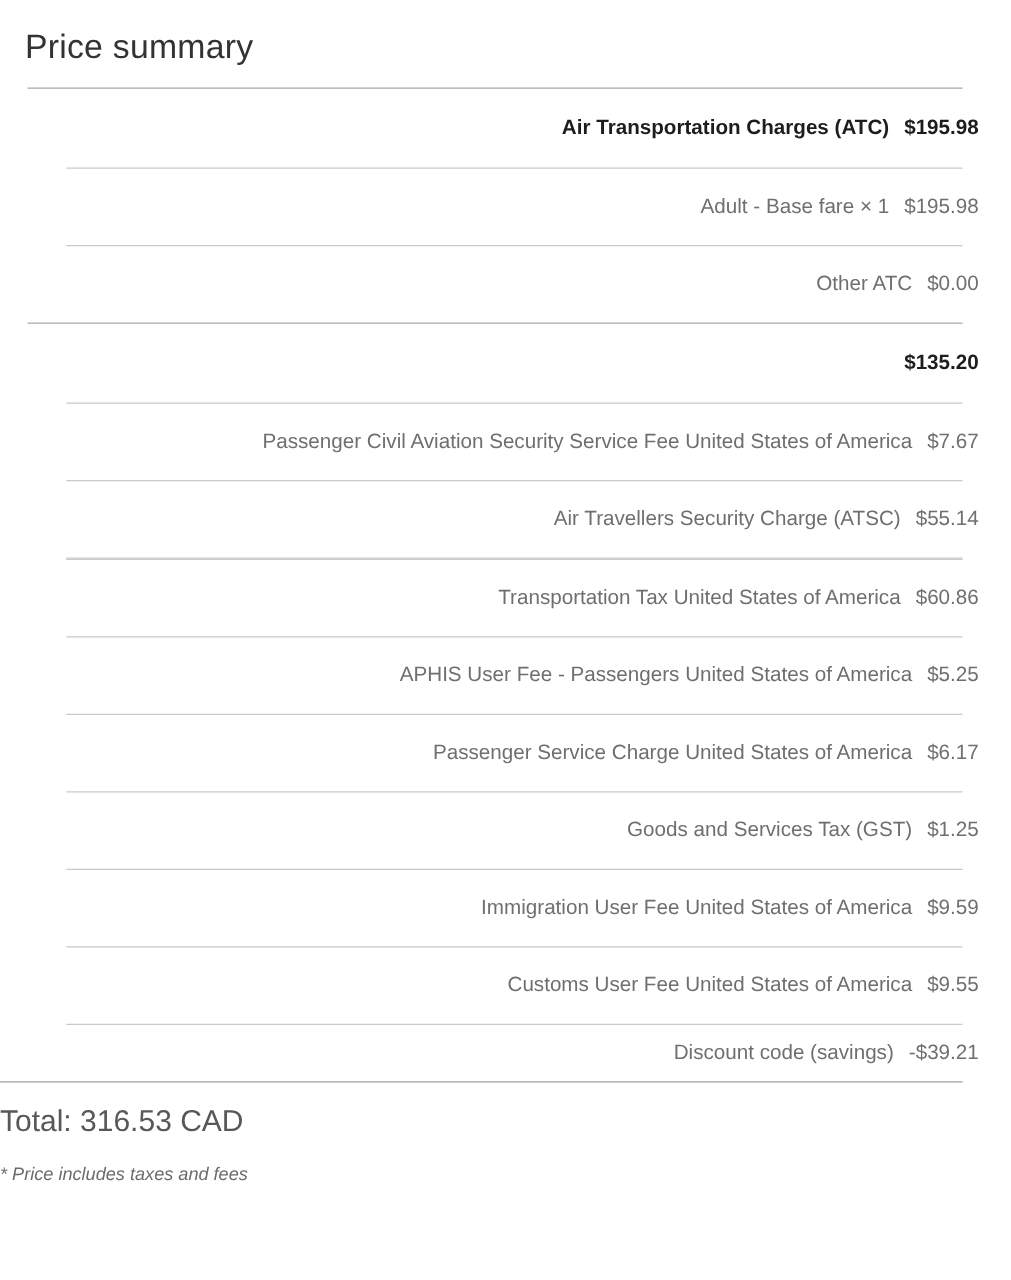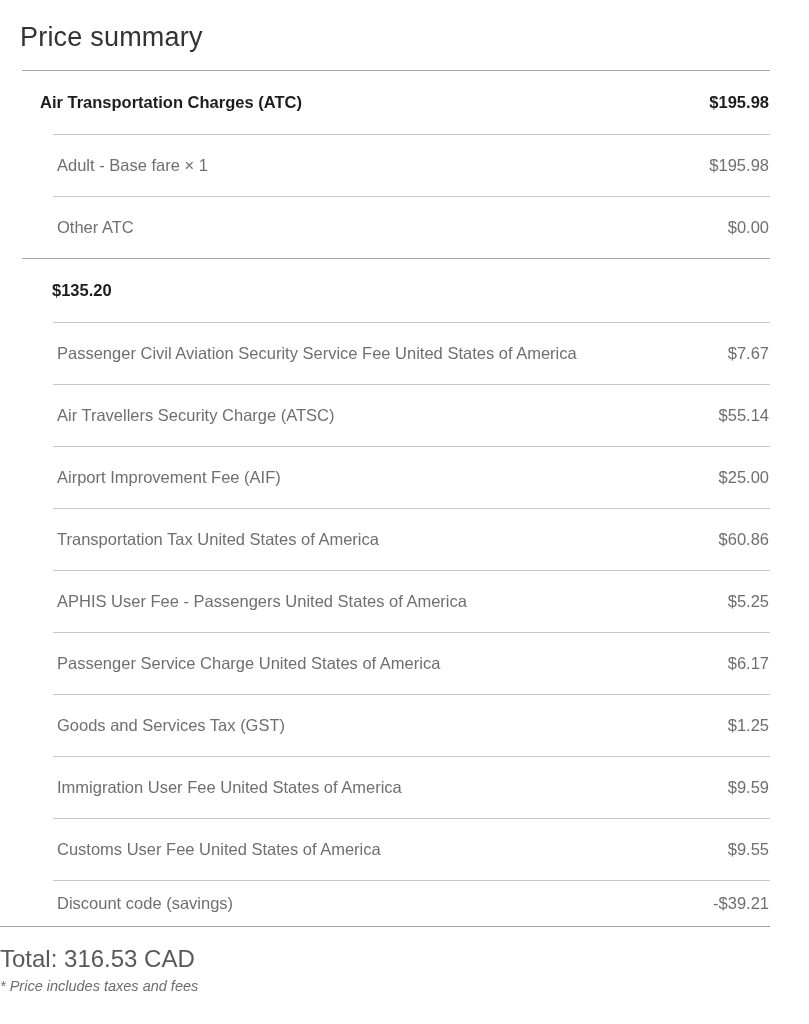--- a/index.html
+++ b/index.html
@@ -43,23 +43,23 @@
     background: #c9c9c9;
     margin: 0 39px 0 53px;
   }
   .divider-footer {
     height: 1px;
     background: #9f9f9f;
     margin: 0 39px 0 0;
   }
   .row {
     display: flex;
-    justify-content: space-between;
+    justify-content: flex-end;
     align-items: center;
-    padding-right: 40px;
+    padding-right: 26px;
     box-sizing: border-box;
   }
   .row-header {
     height: 63px;
     padding-left: 40px;
     font-size: 16.5px;
     font-weight: bold;
     color: #1d1d1d;
   }
   .row-sub {
@@ -78,21 +78,21 @@
   .footer {
     text-align: left;
     padding: 17px 55px 0 0;
   }
   .total {
     font-size: 24px;
     color: #57585a;
     line-height: 30px;
   }
   .note {
-    margin-top: 4px;
+    margin-top: 19px;
     font-size: 14.5px;
     font-style: italic;
     color: #6c6c6c;
   }
 </style>
 </head>
 <body>
 
 <div class="panel">
 
@@ -129,24 +129,20 @@
     <span class="amount">$7.67</span>
   </div>
   <div class="divider-row"></div>
 
   <div class="row row-sub">
     <span>Air Travellers Security Charge (ATSC)</span>
     <span class="amount">$55.14</span>
   </div>
   <div class="divider-row"></div>
 
-  <div class="row row-sub">
-    <span>Airport Improvement Fee (AIF)</span>
-    <span class="amount">$25.00</span>
-  </div>
   <div class="divider-row"></div>
 
   <div class="row row-sub">
     <span>Transportation Tax United States of America</span>
     <span class="amount">$60.86</span>
   </div>
   <div class="divider-row"></div>
 
   <div class="row row-sub">
     <span>APHIS User Fee - Passengers United States of America</span>

